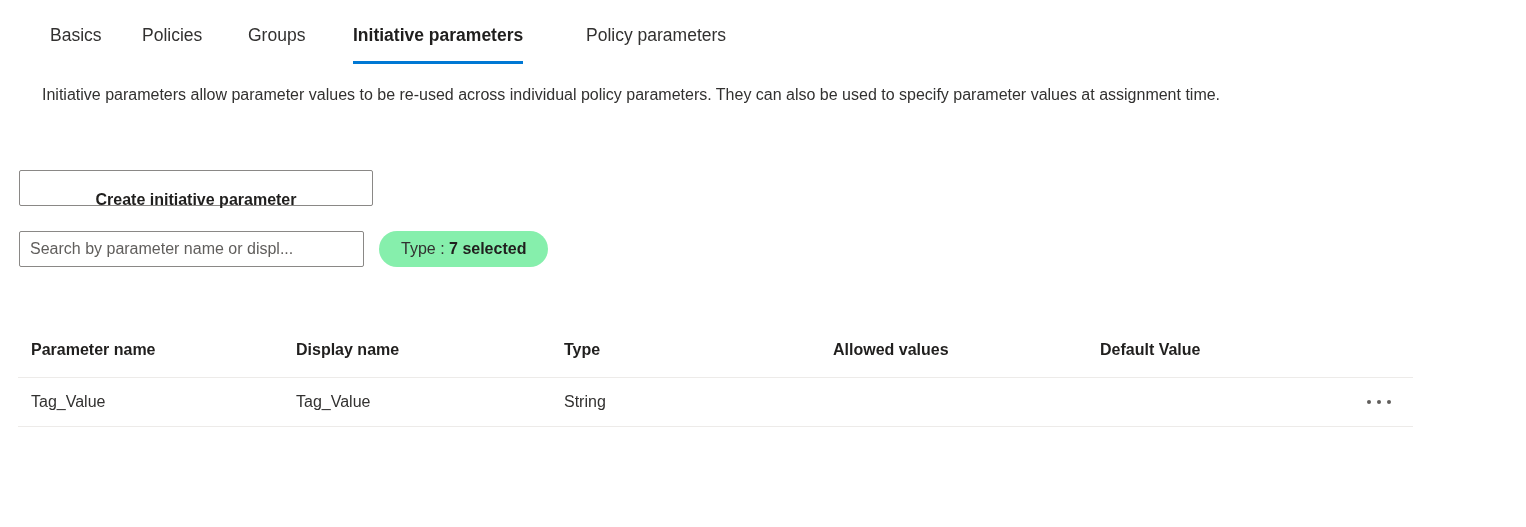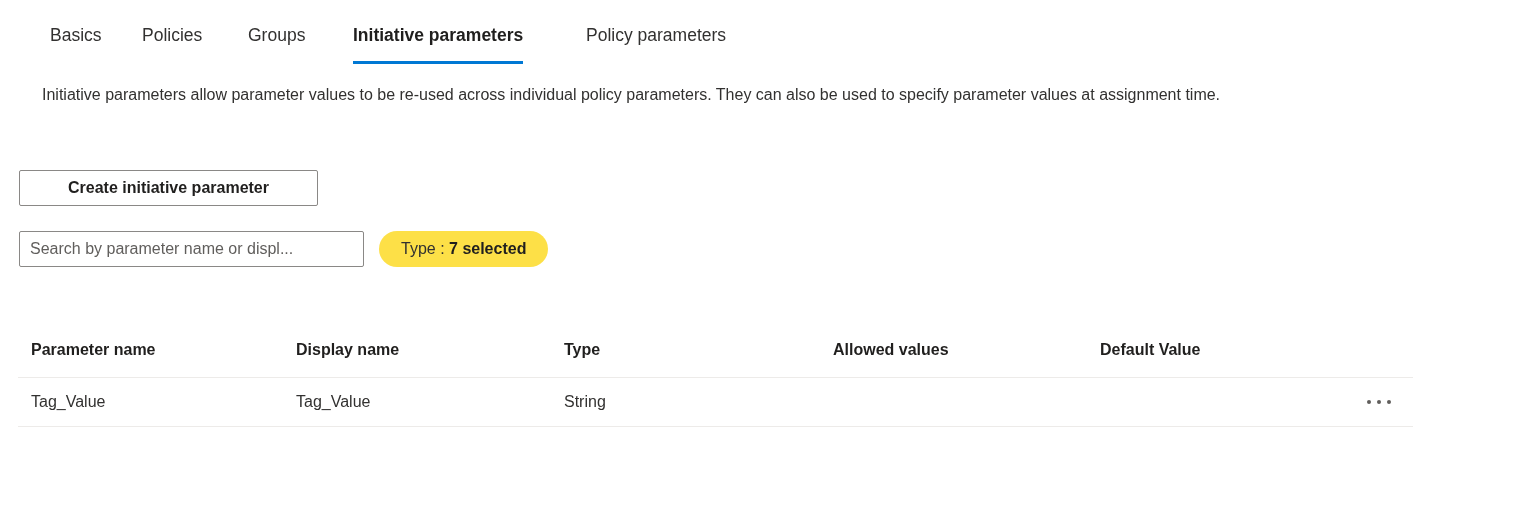--- a/index.html
+++ b/index.html
@@ -59,31 +59,31 @@
     line-height: 26px;
     color: #323130;
     margin-left: 24px;
   }
 
   
   .create-btn {
     position: absolute;
     left: 19px;
     top: 170px;
-    width: 299px;
+    width: 354px;
     height: 36px;
     background: #ffffff;
     border: 1px solid #8a8886;
     border-radius: 2px;
     font-family: "Liberation Sans", sans-serif;
     font-size: 16px;
     font-weight: bold;
     color: #201f1e;
     cursor: pointer;
-    padding: 0;
+    padding: 12px;
     text-align: center;
     line-height: 34px;
   }
 
   
   .search-box {
     position: absolute;
     left: 19px;
     top: 231px;
     width: 345px;
@@ -100,21 +100,21 @@
   }
   .search-box::placeholder { color: #605e5c; opacity: 1; }
 
   .filter-pill {
     position: absolute;
     left: 379px;
     top: 231px;
     height: 36px;
     box-sizing: border-box;
     padding: 0 22px;
-    background: #fde047;
+    background: #86efac;
     border: none;
     border-radius: 18px;
     font-family: "Liberation Sans", sans-serif;
     font-size: 16px;
     color: #323130;
     line-height: 36px;
     cursor: pointer;
     white-space: nowrap;
   }
   .filter-pill .pill-value {

